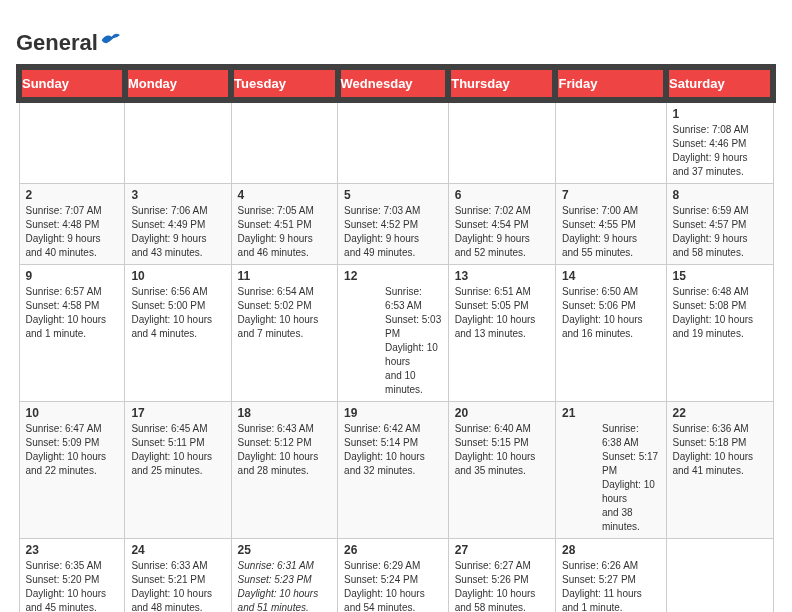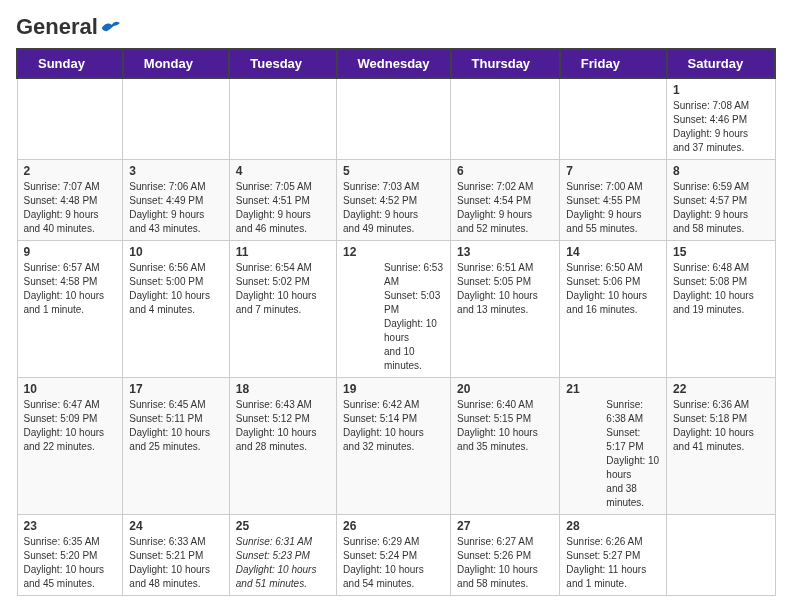--- a/index.html
+++ b/index.html
@@ -44,26 +44,26 @@
     .location-title {
       font-size: 14px;
       color: #333;
     }
     .calendar {
       width: 100%;
       border-collapse: collapse;
       border: 1px solid #ccc;
     }
     .calendar th {
-      background-color: #4c1d95;
+      background-color: #ef4444;
       color: #fff;
       text-align: left;
-      padding: 6px 20px;
+      padding: 6px 0;
       font-size: 13px;
-      border: 2px solid #404040;
+      border: 6px solid #404040;
     }
     .calendar td {
       vertical-align: top;
       padding: 4px 6px;
       border: 1px solid #ccc;
       width: 113px;
       min-height: 80px;
       font-size: 10.5px;
       color: #333;
       background: #fff;
@@ -85,21 +85,21 @@
     .empty-cell {
       background: #f5f5f5;
     }
   </style>
 </head>
 <body>
 
 <div class="header-area">
   <div class="logo">
     <div>
-      <div style="display:flex; align-items:flex-end;">
+      <div style="display:flex; align-items:flex-start;margin-top:16px;">
         <span class="logo-text logo-general">General</span>
         <svg class="logo-icon" viewBox="0 0 24 20" fill="none">
           <path d="M2 10 Q8 2 14 6 Q18 0 24 4 Q20 8 16 8 Q12 12 8 14 Q4 14 2 10Z" fill="#1a6abf"></path>
         </svg>
       </div>
     </div>
   </div>
 </div>
 
 <table class="calendar">

